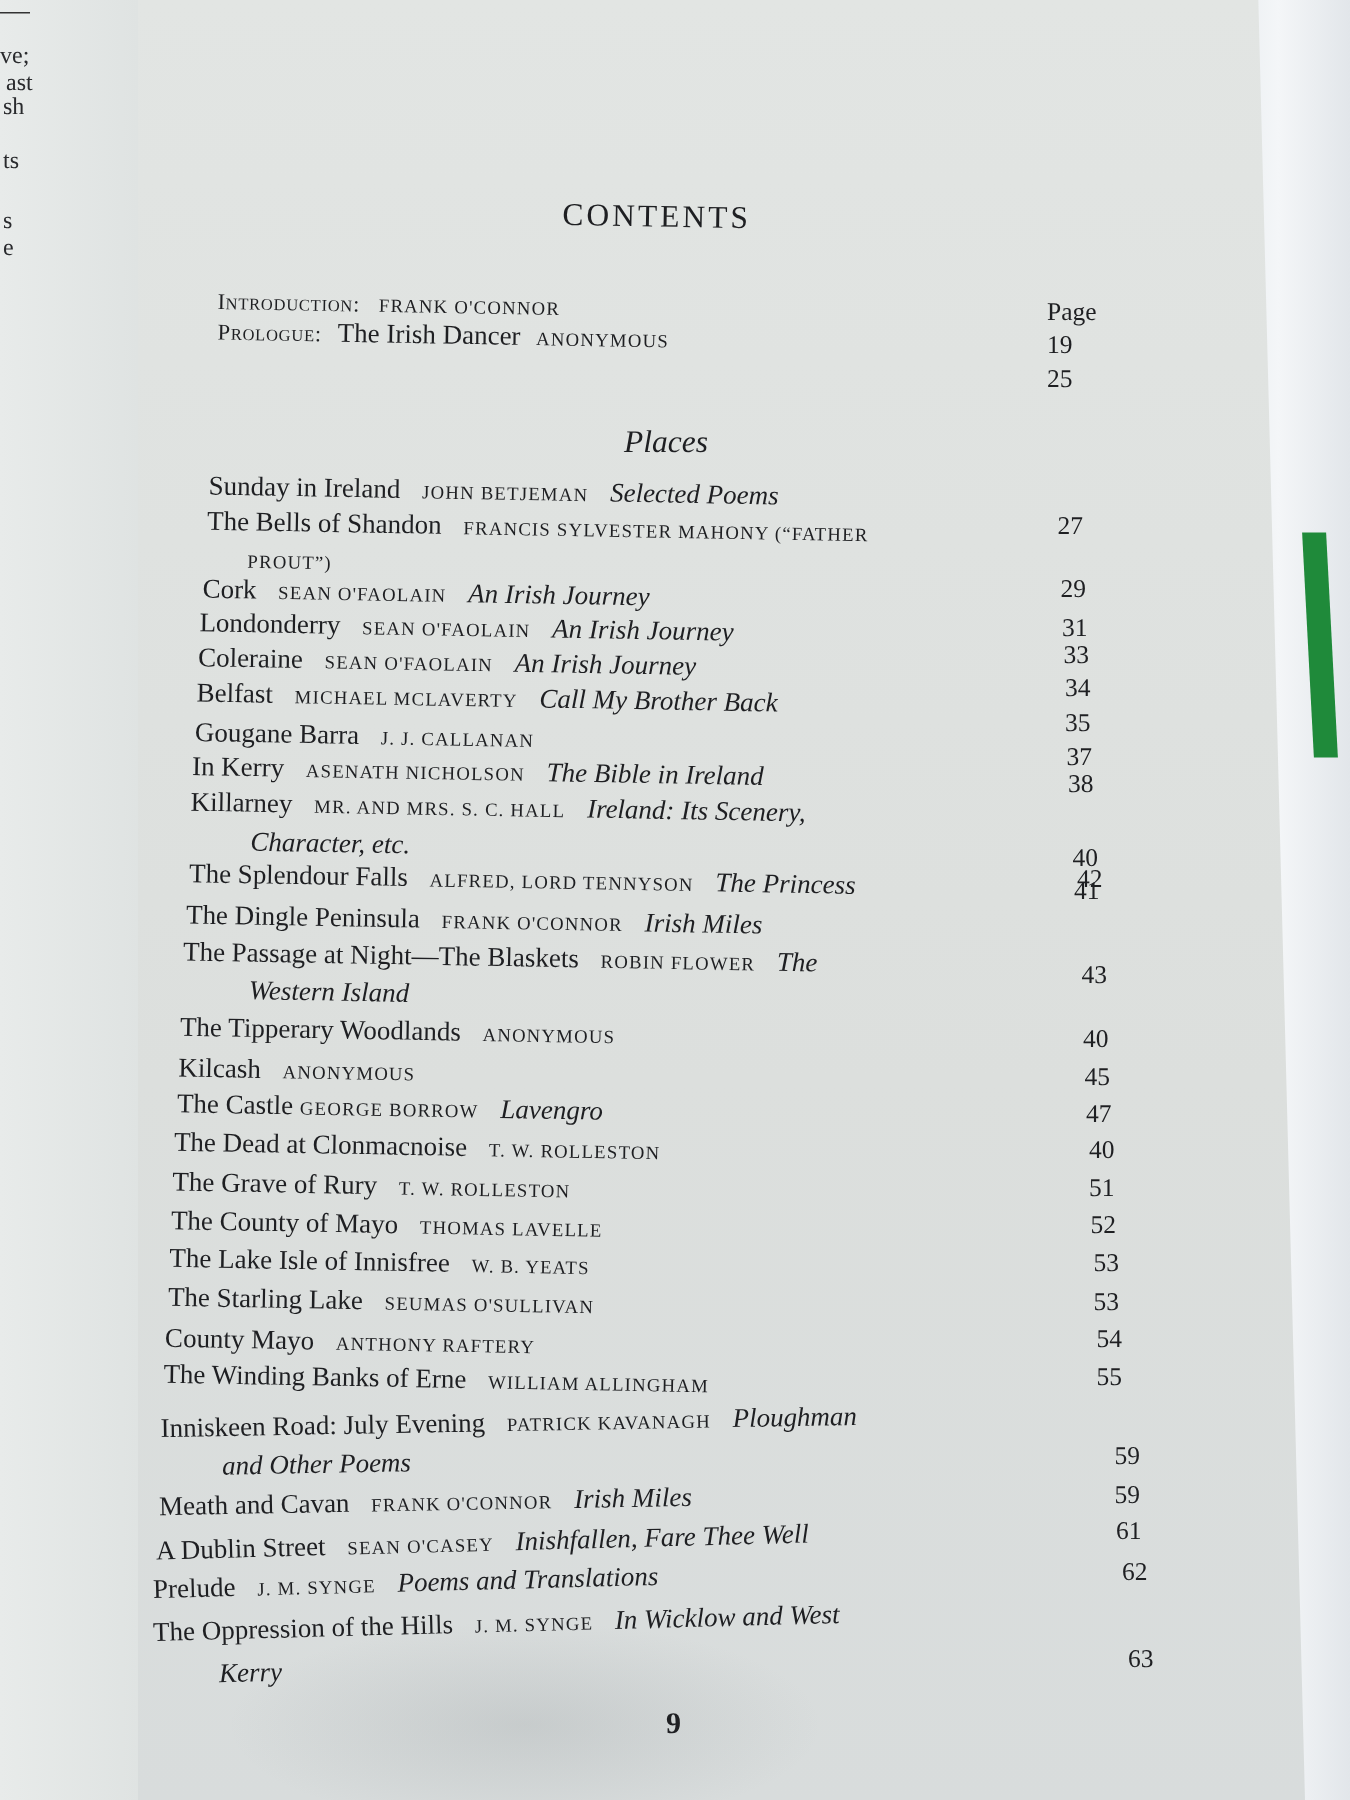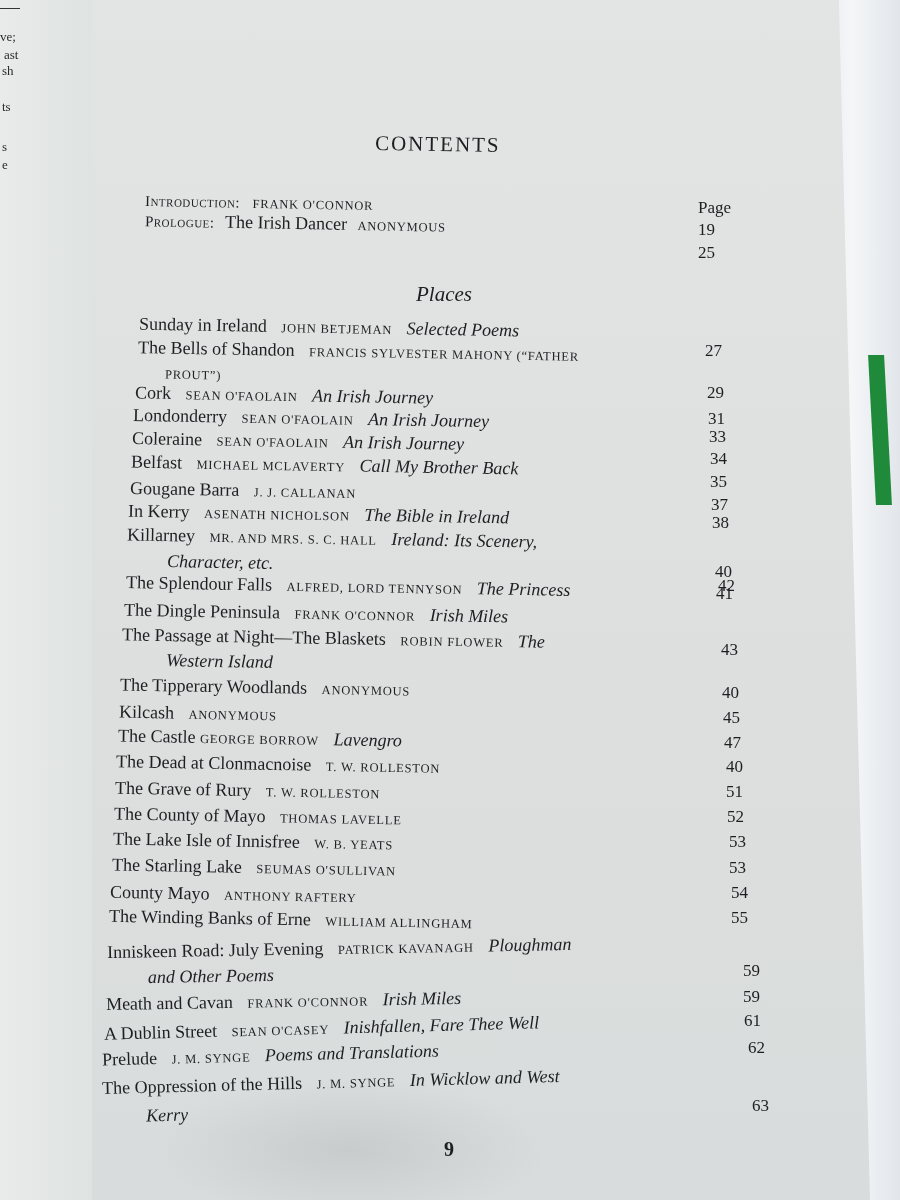--- a/index.html
+++ b/index.html
@@ -18,21 +18,21 @@
     position: absolute; left: 872px; top: 355px; width: 16px; height: 150px;
     background: #1f8a3a; transform: skewX(3deg);
   }
   
   .prev-page {
     position: absolute; left: 0; top: 0; width: 92px; height: 1200px;
     background: linear-gradient(90deg, #e8ebea 0%, #dfe3e2 100%);
     border-right: 1px solid #8a8f90;
   }
   .prev-page .frag {
-    position: absolute; font-size: 13px; color: #2a2b2e; line-height: 1;
+    position: absolute; font-size: 16px; color: #2a2b2e; line-height: 1;
   }
   .prev-rule {
     position: absolute; left: 0; top: 8px; width: 20px; height: 1px; background: #333;
   }
   
   .page {
     position: absolute; left: 92px; top: 0; width: 778px; height: 1200px;
     background: linear-gradient(180deg, #e2e5e3 0%, #dcdfdd 60%, #d8dcdc 100%);
     clip-path: polygon(0 0, 96% 0, 100% 100%, 0 100%);
   }

